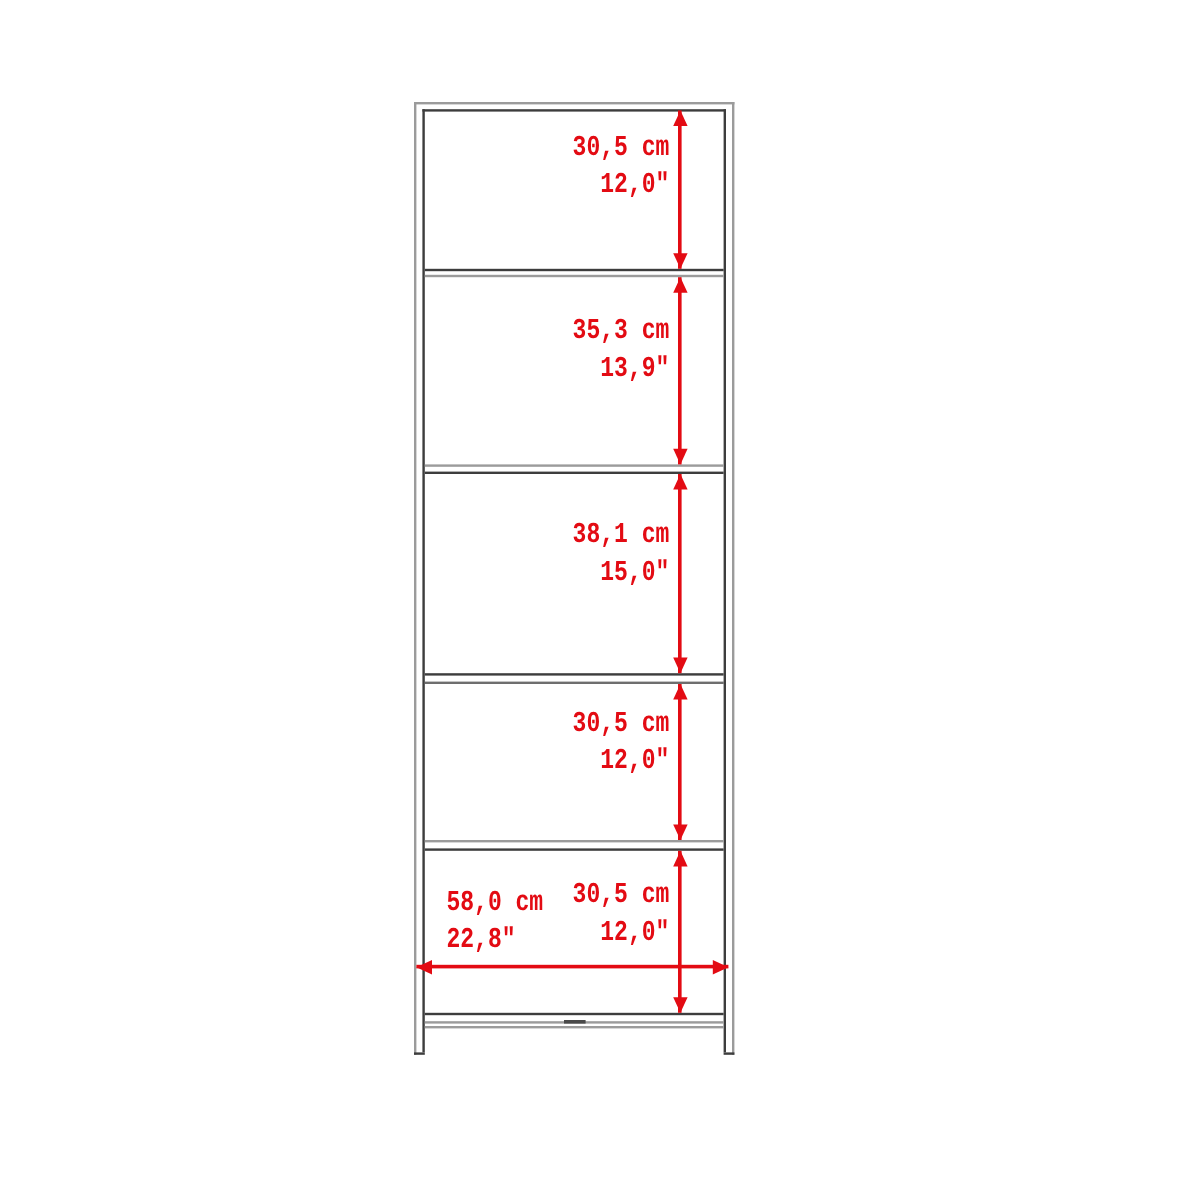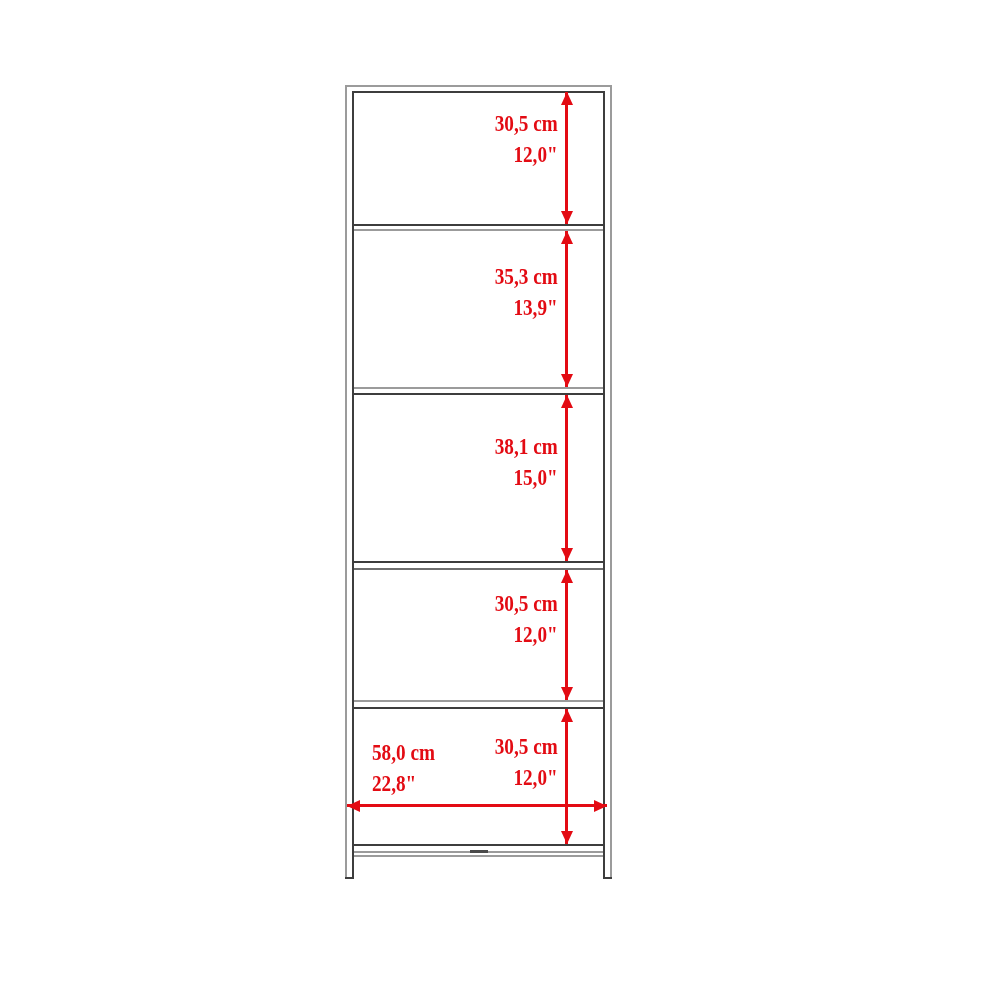--- a/index.html
+++ b/index.html
@@ -6,21 +6,21 @@
     --red:#e30b13;
     --gray:#9b9b9b;
     --dark:#3d3d3d;
   }
   html,body{margin:0;padding:0;background:#fff;}
   .canvas{
     position:relative;
     width:1000px;height:1000px;
     background:#fff;
     overflow:hidden;
-    font-family:Liberation Serif, serif;
+    font-family:Liberation Mono, monospace;
   }
   .line{position:absolute;}
   .gray{background:var(--gray);}
   .dark{background:var(--dark);}
 
   
   .dim-v{
     position:absolute;left:565px;width:3px;background:var(--red);
   }
   .dim-v::before{

